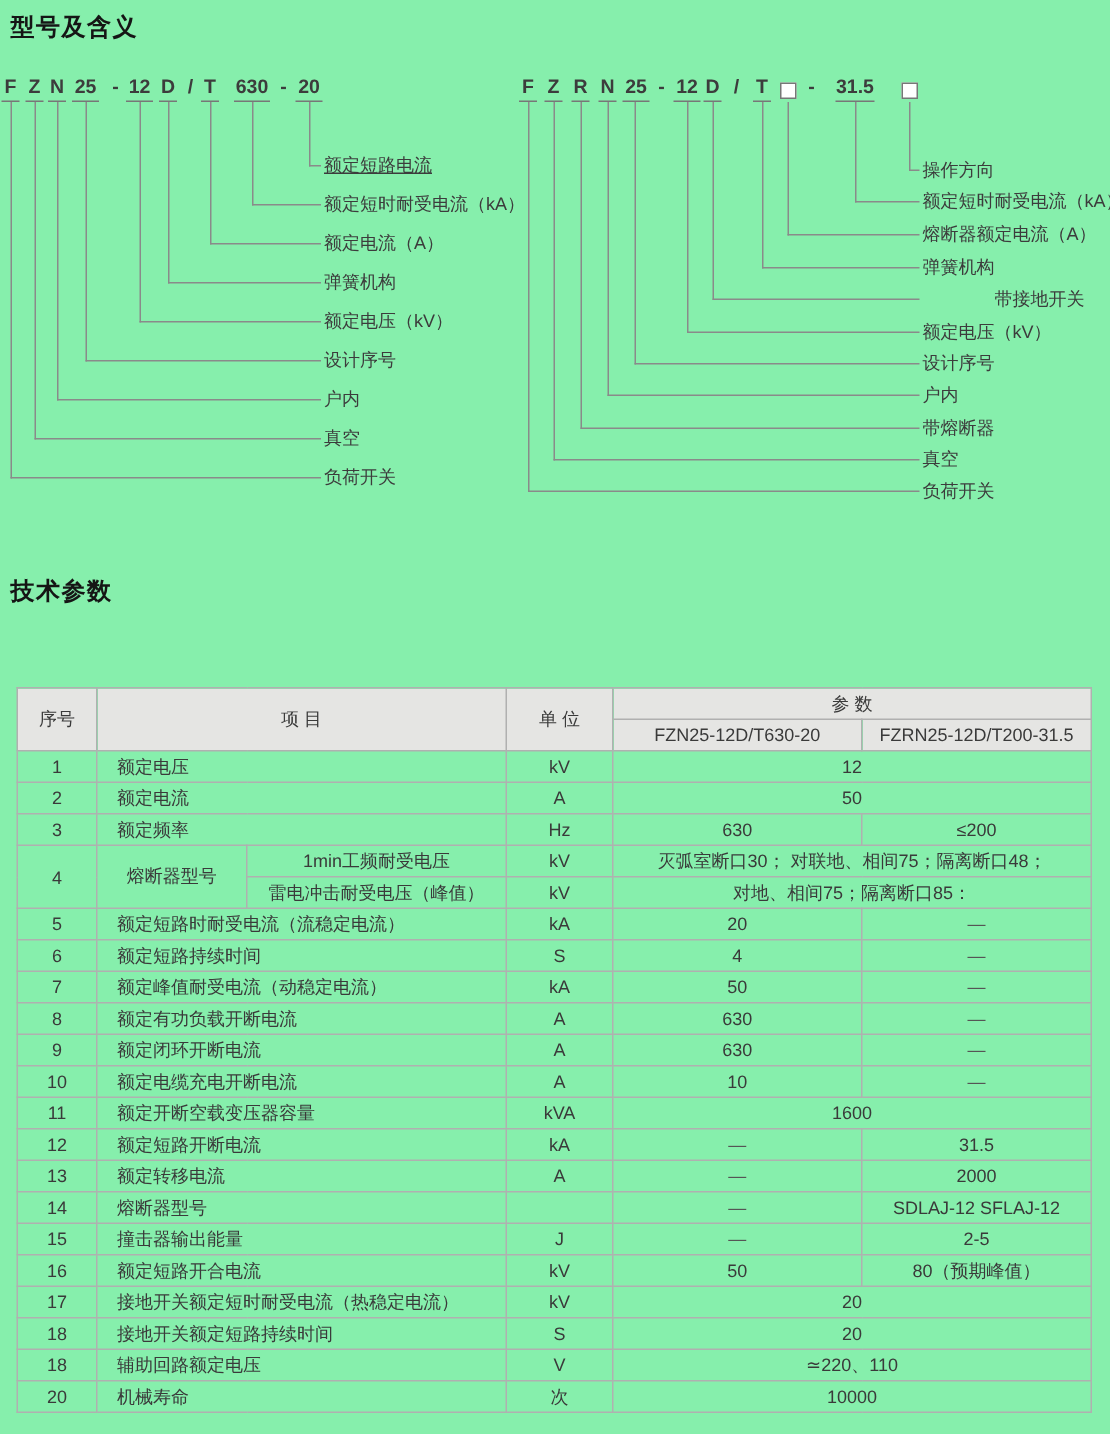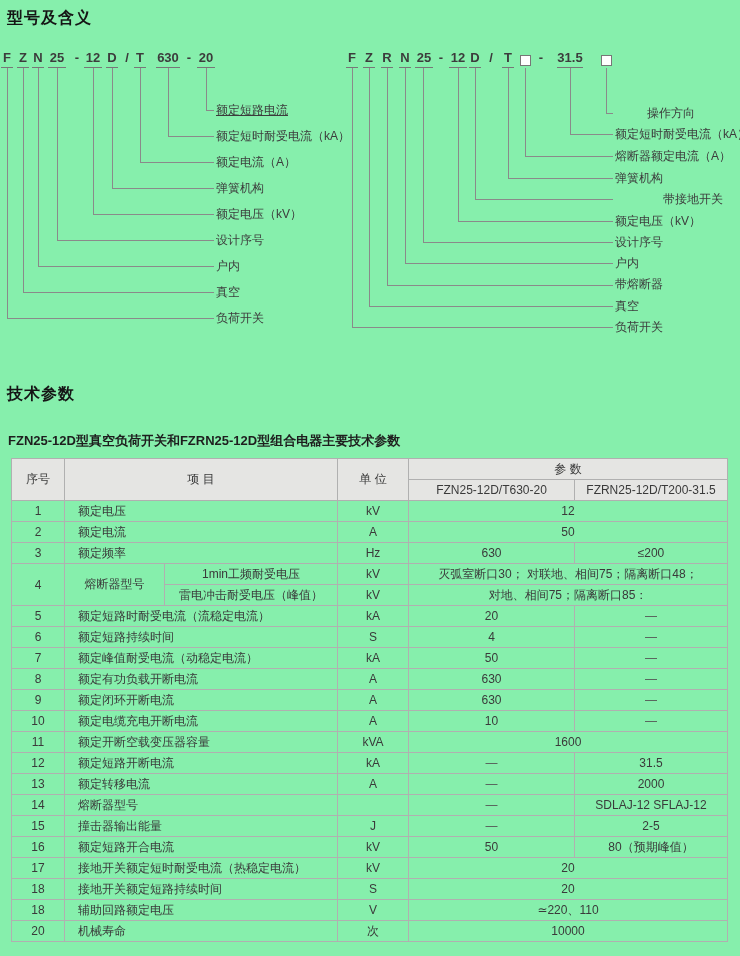--- a/index.html
+++ b/index.html
@@ -72,46 +72,45 @@
       <div class="tok" style="left: 436px; width: 10px;">-</div>
       <div class="tok u" style="left: 449px; width: 18px;">12</div>
       <div class="tok u" style="left: 469px; width: 12px;">D</div>
       <div class="tok" style="left: 486px; width: 10px;">/</div>
       <div class="tok u" style="left: 502px; width: 12px;">T</div>
       <div class="tok box" style="left: 520px; width: 9px;"></div>
       <div class="tok" style="left: 536px; width: 10px;">-</div>
       <div class="tok u" style="left: 557px; width: 26px;">31.5</div>
       <div class="tok box" style="left: 601px; width: 9px;"></div>
       <div class="conn" style="left: 606px; top: 68px; width: 6px; height: 45px;"></div>
-      <div class="dlabel" style="left: 615px; top: 105px; margin-left: 32px;">操作方向</div>
+      <div class="dlabel" style="left: 615px; top: 105px;">操作方向</div>
       <div class="conn" style="left: 570px; top: 68px; width: 42px; height: 66px;"></div>
       <div class="dlabel" style="left: 615px; top: 126px;">额定短时耐受电流（kA）</div>
       <div class="conn" style="left: 525px; top: 68px; width: 87px; height: 88px;"></div>
       <div class="dlabel" style="left: 615px; top: 148px;">熔断器额定电流（A）</div>
       <div class="conn" style="left: 508px; top: 68px; width: 104px; height: 110px;"></div>
       <div class="dlabel" style="left: 615px; top: 170px;">弹簧机构</div>
       <div class="conn" style="left: 475px; top: 68px; width: 137px; height: 131px;"></div>
       <div class="dlabel" style="left: 615px; top: 191px; margin-left: 48px;">带接地开关</div>
       <div class="conn" style="left: 458px; top: 68px; width: 154px; height: 153px;"></div>
       <div class="dlabel" style="left: 615px; top: 213px;">额定电压（kV）</div>
       <div class="conn" style="left: 423px; top: 68px; width: 189px; height: 174px;"></div>
       <div class="dlabel" style="left: 615px; top: 234px;">设计序号</div>
       <div class="conn" style="left: 405px; top: 68px; width: 207px; height: 195px;"></div>
       <div class="dlabel" style="left: 615px; top: 255px;">户内</div>
       <div class="conn" style="left: 387px; top: 68px; width: 225px; height: 217px;"></div>
-      <div class="dlabel" style="left: 615px; top: 277px; font-family: Liberation Mono, monospace;">带熔断器</div>
+      <div class="dlabel" style="left: 615px; top: 277px;">带熔断器</div>
       <div class="conn" style="left: 369px; top: 68px; width: 243px; height: 238px;"></div>
       <div class="dlabel" style="left: 615px; top: 298px;">真空</div>
       <div class="conn" style="left: 352px; top: 68px; width: 260px; height: 259px;"></div>
       <div class="dlabel" style="left: 615px; top: 319px;">负荷开关</div>
     </div>
 
   <div class="h-main" style="top:384px;">技术参数</div>
 
-  <div class="table-title">FZN25-12D型真空负荷开关和FZRN25-12D型组合电器主要技术参数</div>
 
   <table id="params-table">
     <colgroup>
       <col style="width:53px">
         <col style="width:100px">
         <col style="width:173px">
       <col style="width:71px">
         <col style="width:166px">
         <col style="width:153px">
     </colgroup>

